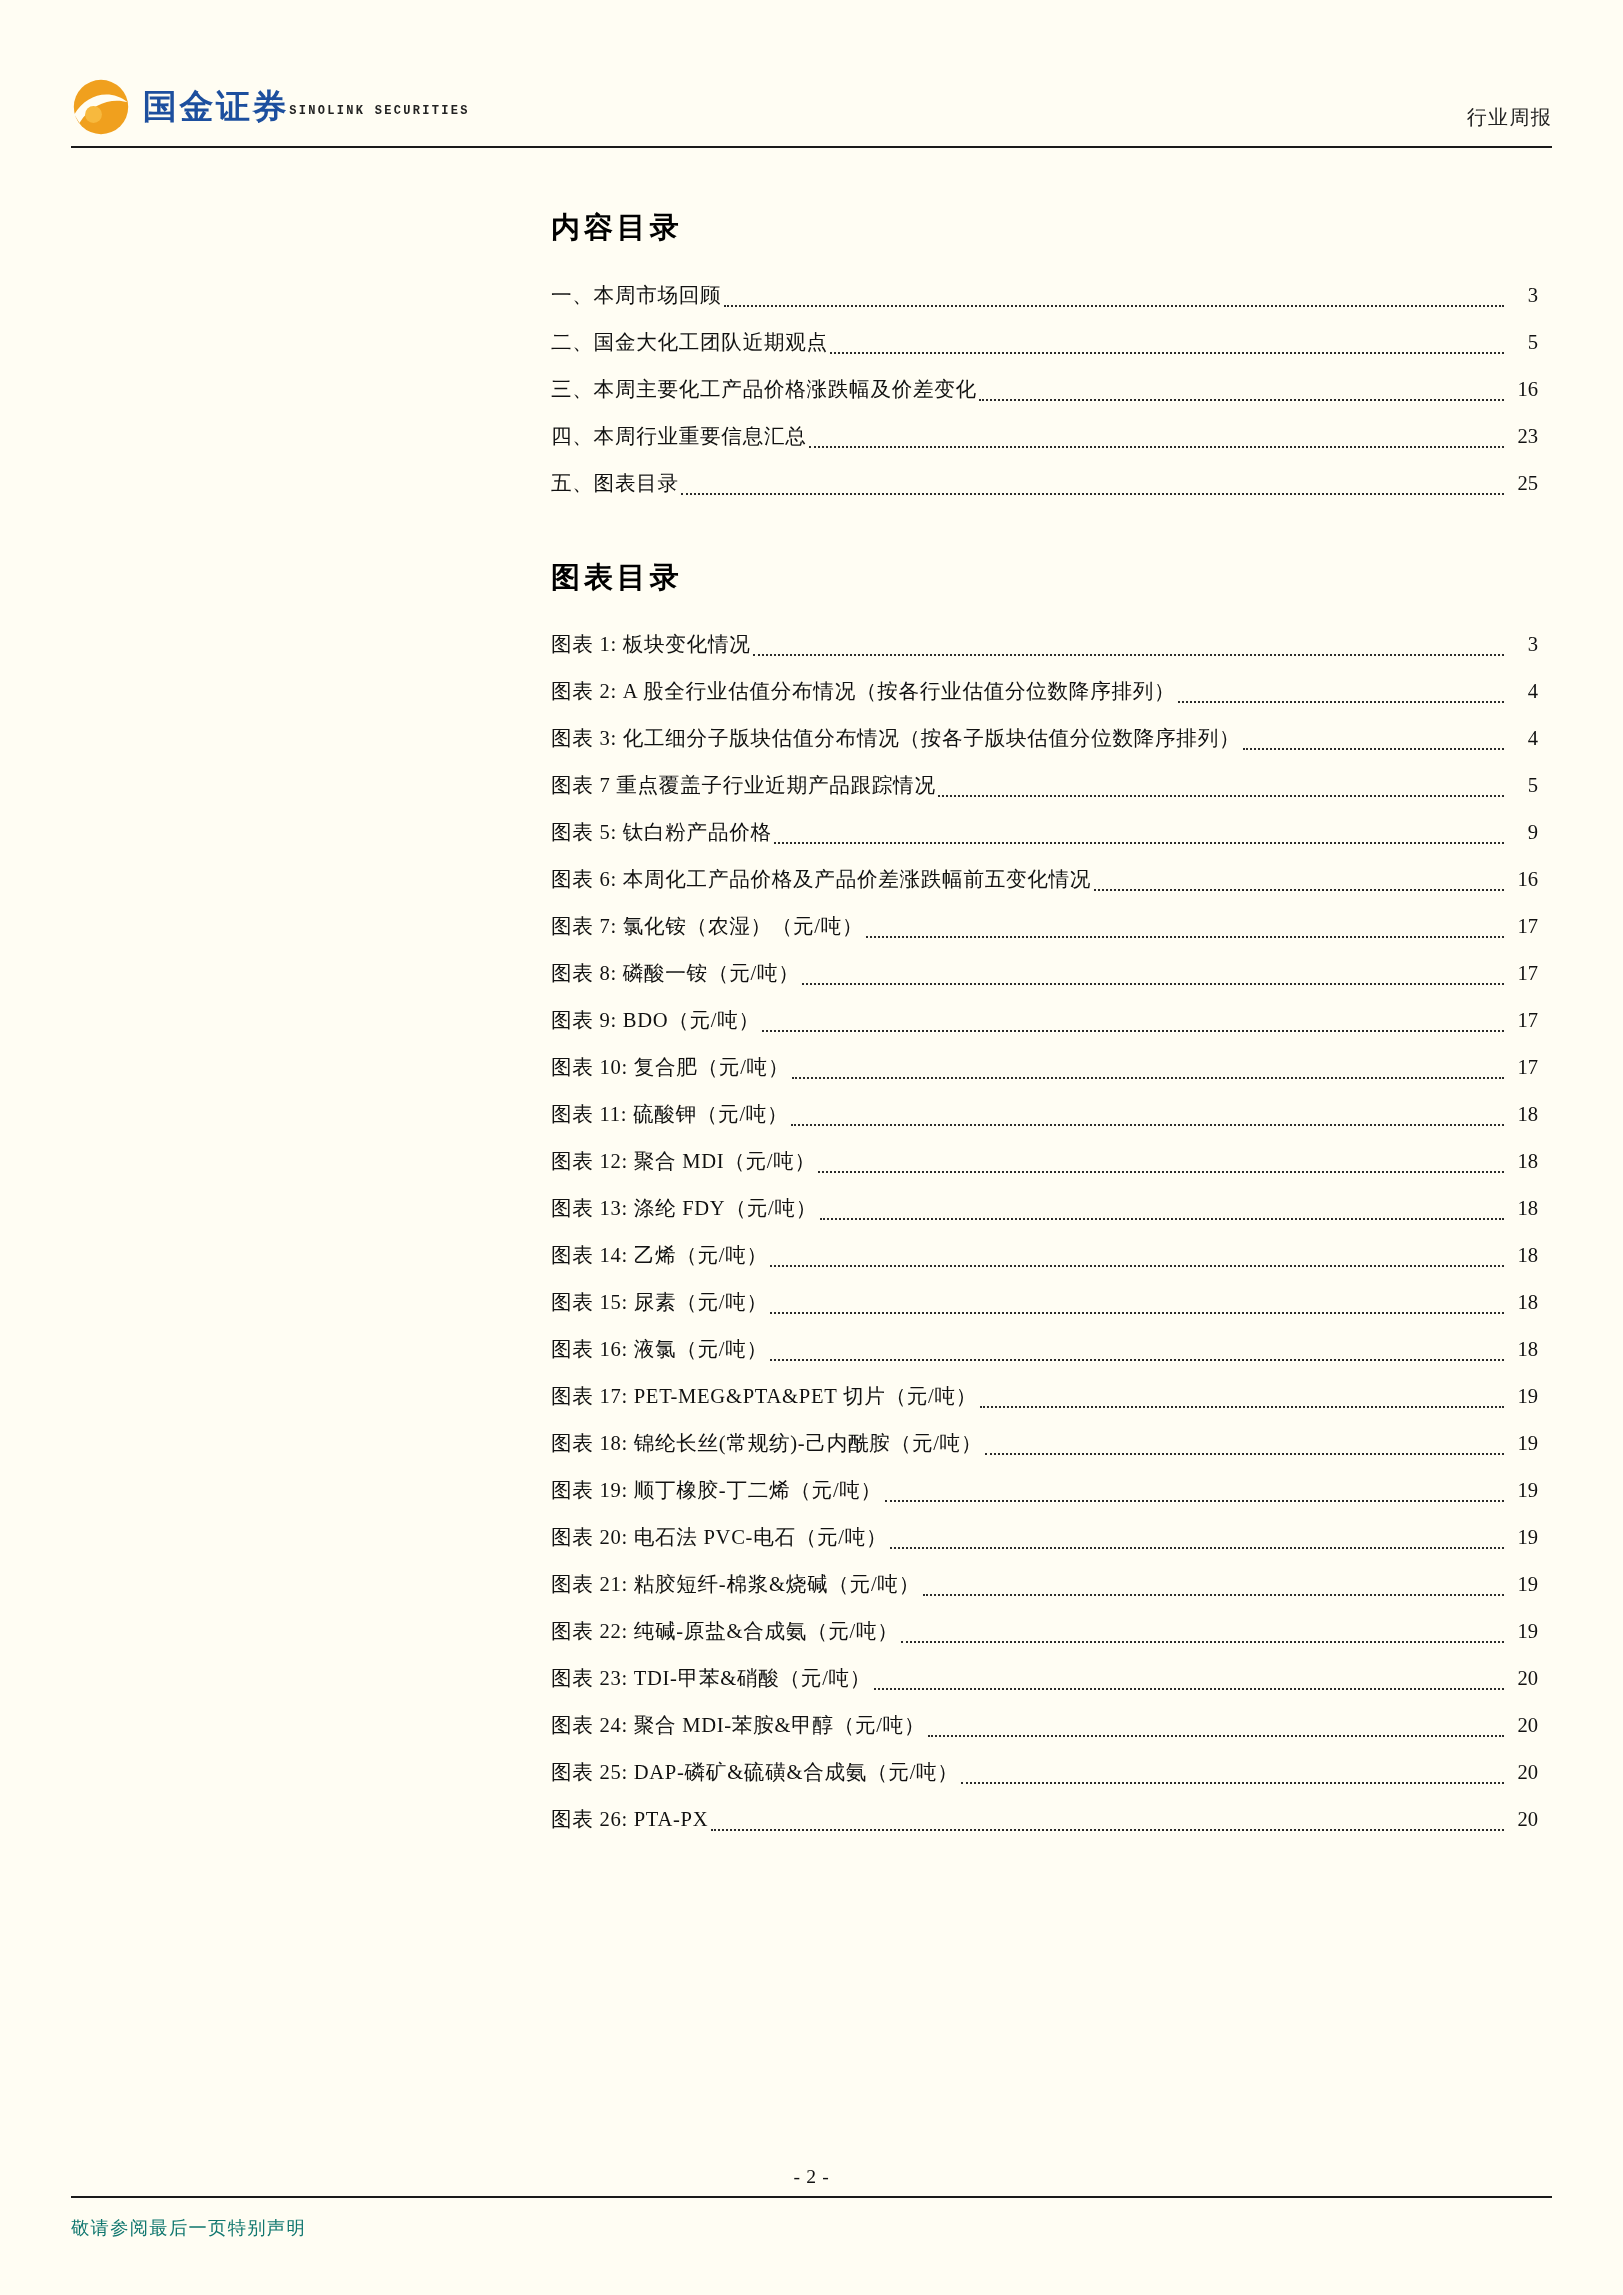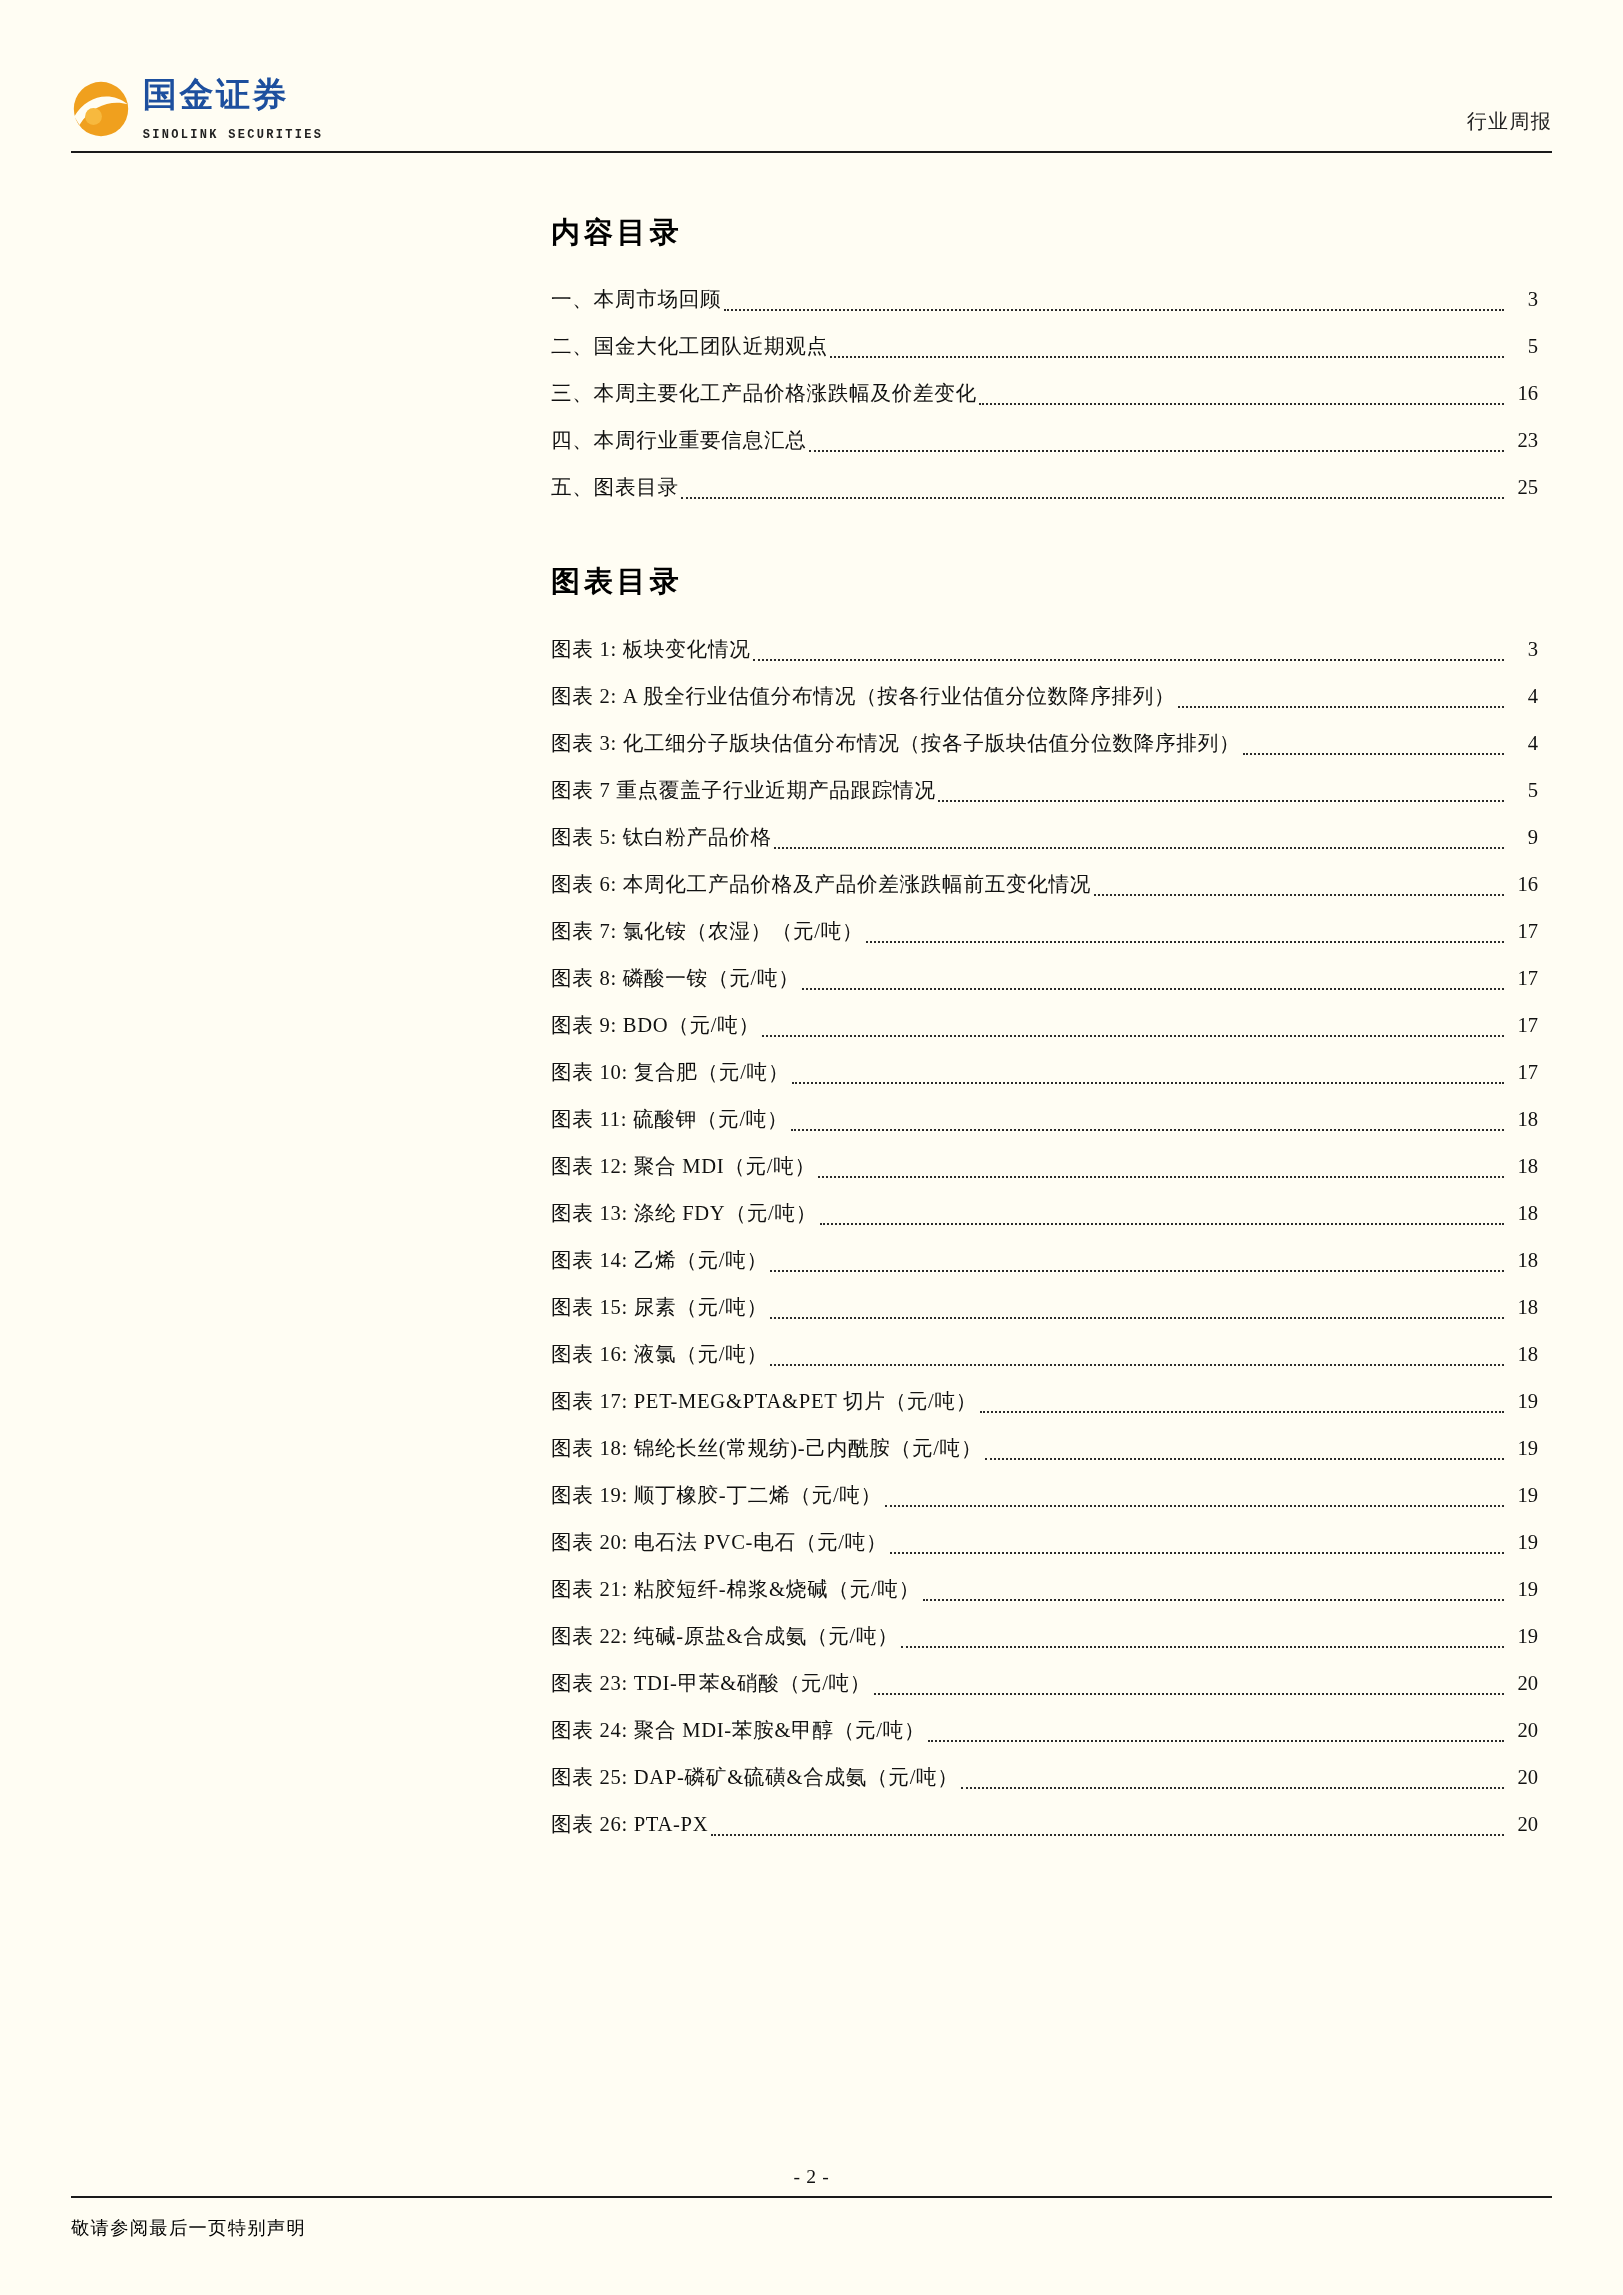--- a/index.html
+++ b/index.html
@@ -21,21 +21,21 @@
   
   .header {
     display: flex;
     justify-content: space-between;
     align-items: flex-end;
     padding: 77px 71px 9.2px 71px;
   }
   .brand { display: flex; align-items: center; }
   .logo-mark { width: 60px; height: 60px; display: inline-block; margin-right: 11.8px; }
   .logo-mark svg { width: 100%; height: 100%; display: block; }
-  .brand-text { display: flex; flex-direction: column; justify-content: center; }
+  .brand-text { display: flex; justify-content: center; }
   .brand-cn {
     font-family: "Liberation Sans", "DejaVu Sans", sans-serif;
     font-size: 34px;
     font-weight: bold;
     color: #1d4f9e;
     letter-spacing: 2.6px;
     line-height: 1.05;
   }
   .brand-en {
     font-family: Liberation Mono, monospace;
@@ -101,21 +101,21 @@
   .page-num {
     text-align: center;
     font-size: 19.6px;
     color: #111;
     margin-bottom: 7.8px;
     letter-spacing: 0.7px;
   }
   .footer-rule { border-top: 2px solid #1a1a1a; }
   .disclaimer {
     font-size: 18.3px;
-    color: #000000;
+    color: #0f766e;
     margin-top: 17px;
     letter-spacing: 1.3px;
   }
 </style>
 </head>
 <body>
 
 <div class="page">
 
   <header class="header">

